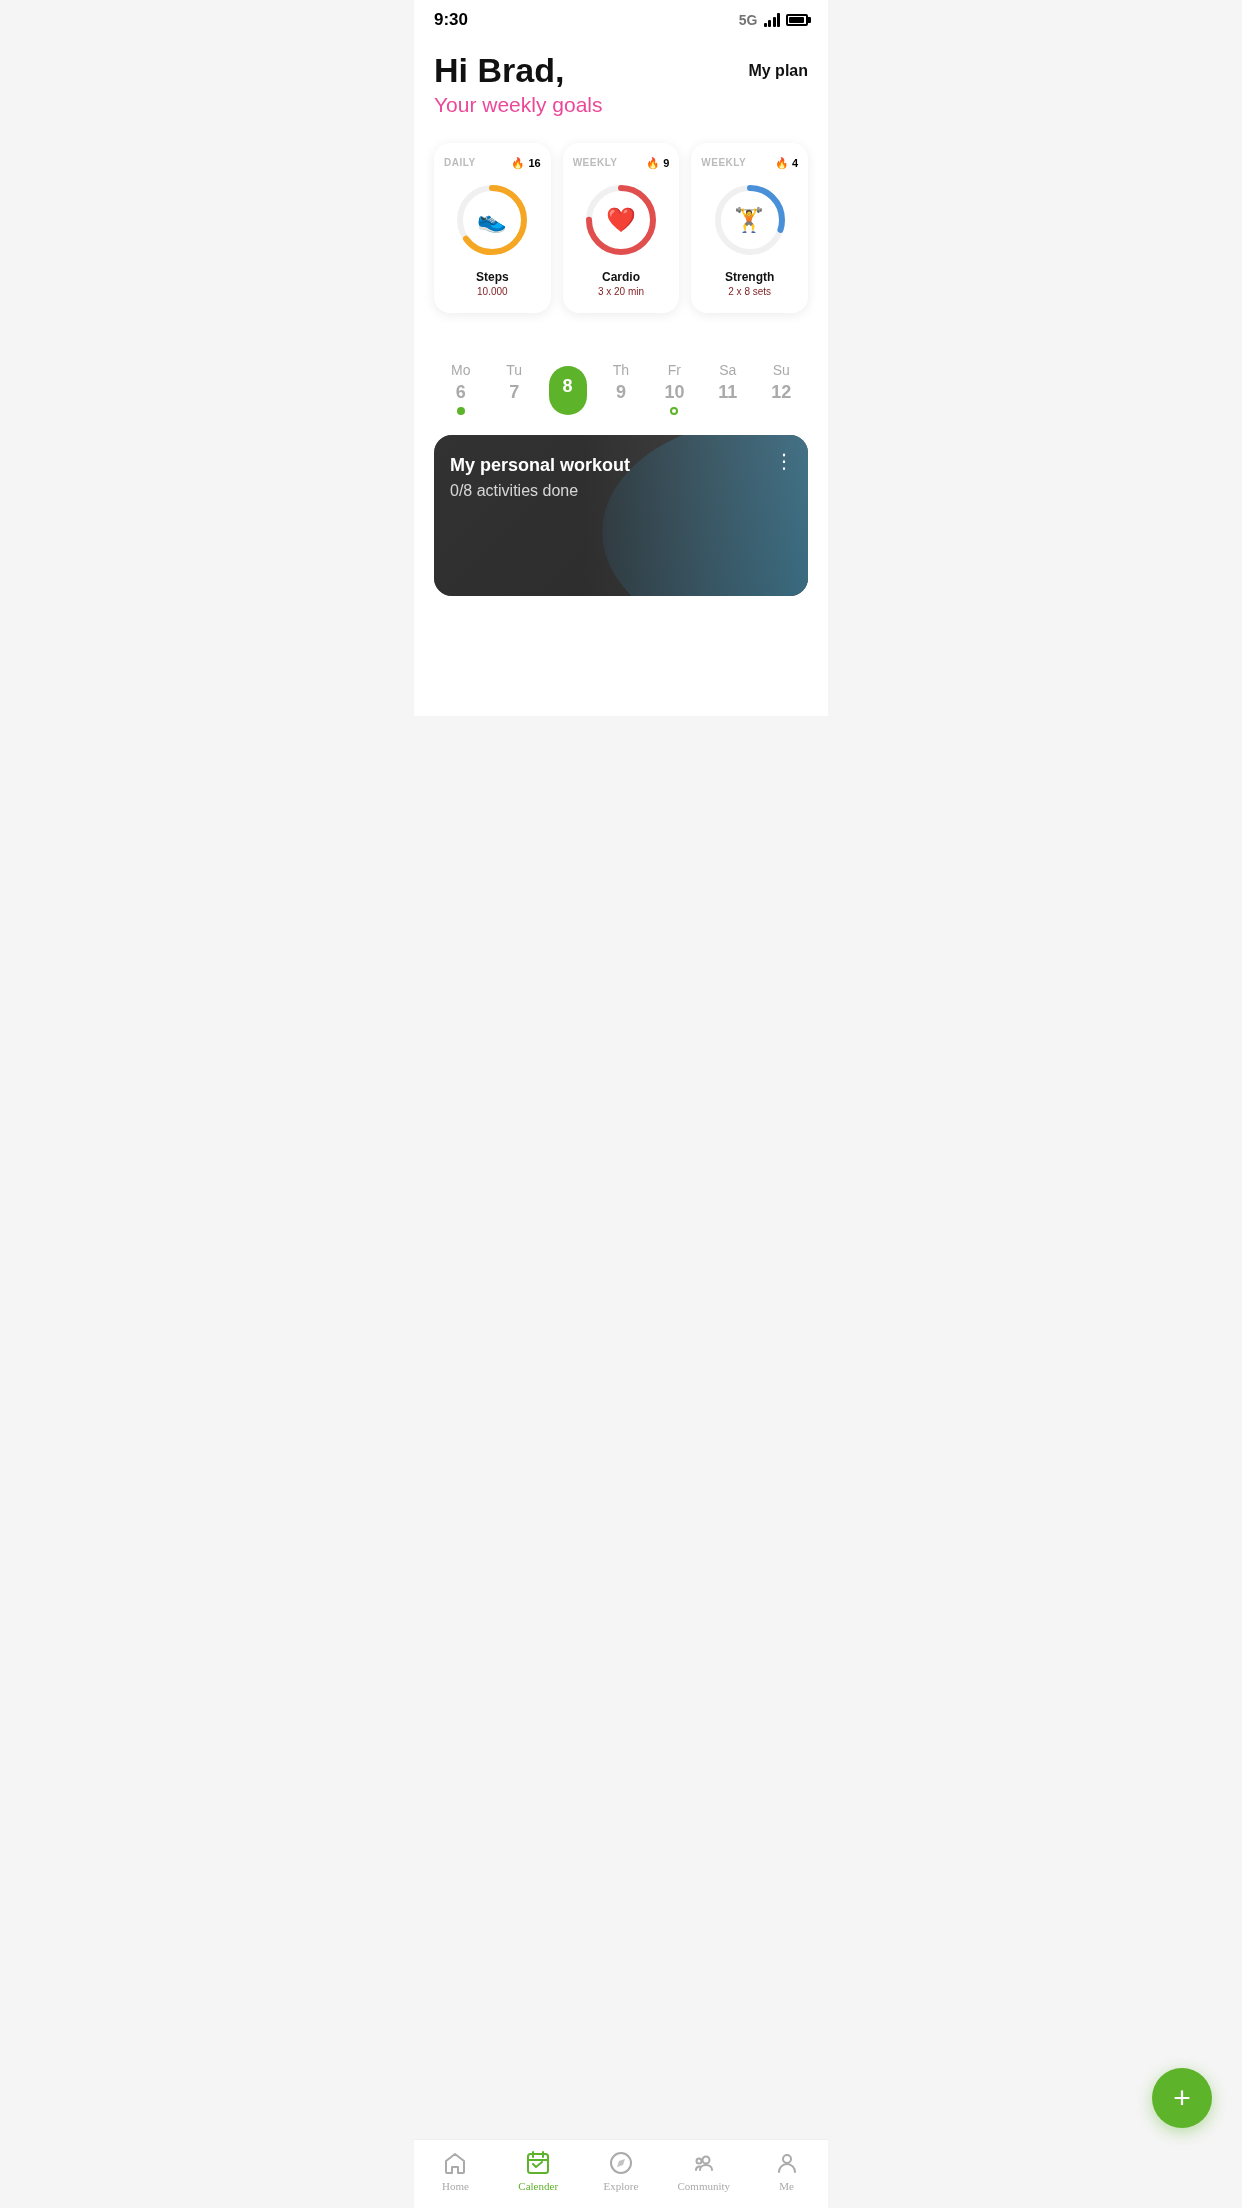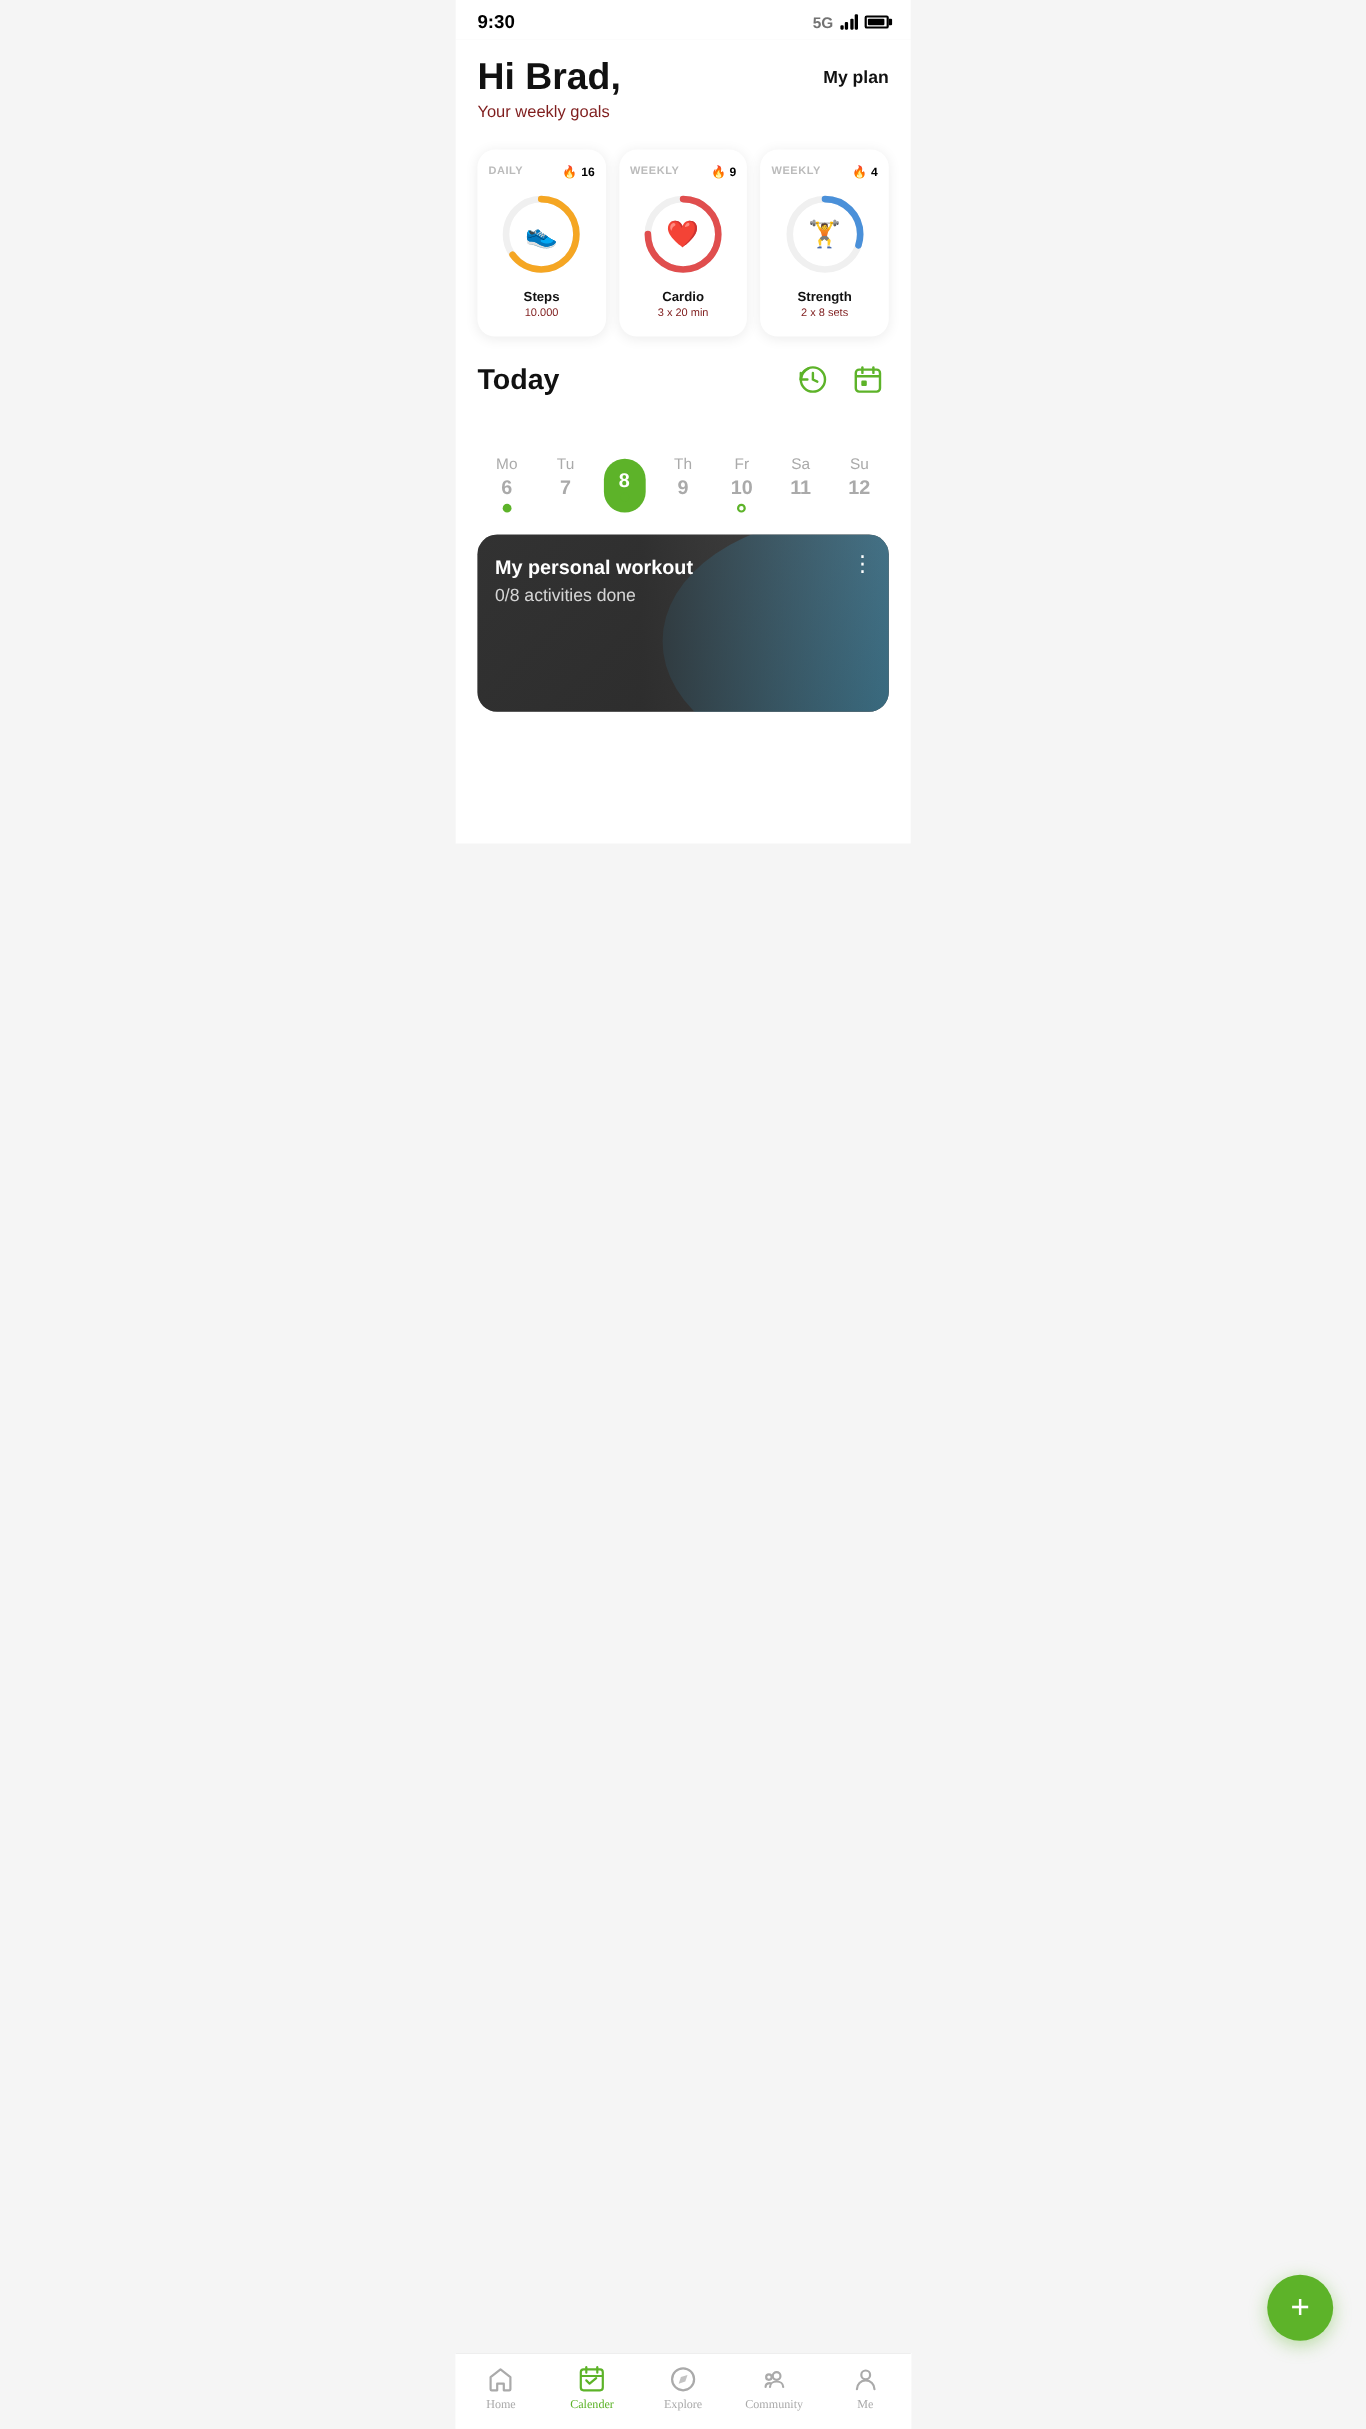--- a/index.html
+++ b/index.html
@@ -52,22 +52,22 @@
     }
 
     .greeting-title {
       font-size: 34px;
       font-weight: 800;
       color: #111;
       line-height: 1.1;
     }
 
     .greeting-sub {
-      font-size: 15px;
-      color: #7f1d1d;
+      font-size: 21px;
+      color: #ec4899;
       margin-top: 4px;
     }
 
     .my-plan-btn {
       font-size: 16px;
       font-weight: 600;
       color: #111;
       background: none;
       border: none;
       cursor: pointer;
@@ -462,42 +462,20 @@
         <circle cx="40" cy="40" r="32" fill="none" stroke="#f0f0f0" stroke-width="6"></circle>
         <circle cx="40" cy="40" r="32" fill="none" stroke="#4A90D9" stroke-width="6" stroke-dasharray="60.31857894892403 140.74335088082273" stroke-linecap="round"></circle>
       </svg>
       <span class="ring-icon">🏋️</span>
     </div>
     <div class="goal-name">Strength</div>
     <div class="goal-detail">2 x 8 sets</div>
   </div>
     </div>
 
-  <div class="section-header">
-    <span class="section-title">Today</span>
-    <div class="section-icons">
-      <button class="icon-btn">
-        <svg width="28" height="28" viewBox="0 0 28 28" fill="none">
-          <circle cx="14" cy="14" r="11" stroke="#5db329" stroke-width="2.2" fill="none"></circle>
-          <path d="M14 8v6l4 2" stroke="#5db329" stroke-width="2.2" stroke-linecap="round"></path>
-          <path d="M3 14 Q4 7 10 4" stroke="#5db329" stroke-width="2.2" stroke-linecap="round" fill="none"></path>
-          <polyline points="3,8 3,14 9,14" stroke="#5db329" stroke-width="2.2" stroke-linecap="round" stroke-linejoin="round" fill="none"></polyline>
-        </svg>
-      </button>
-      <button class="icon-btn">
-        <svg width="28" height="28" viewBox="0 0 28 28" fill="none">
-          <rect x="3" y="5" width="22" height="20" rx="3" stroke="#5db329" stroke-width="2.2" fill="none"></rect>
-          <line x1="3" y1="11" x2="25" y2="11" stroke="#5db329" stroke-width="2.2"></line>
-          <line x1="9" y1="3" x2="9" y2="8" stroke="#5db329" stroke-width="2.2" stroke-linecap="round"></line>
-          <line x1="19" y1="3" x2="19" y2="8" stroke="#5db329" stroke-width="2.2" stroke-linecap="round"></line>
-          <rect x="8" y="15" width="5" height="5" rx="1" fill="#5db329"></rect>
-        </svg>
-      </button>
-    </div>
-  </div>
 
   <div class="week-row" id="week-row">
   <div class="day-item">
       <span class="day-label">Mo</span>
       <span class="day-num">6</span>
       <div class="day-dot" style="background:#5db329;"></div>
     </div>
       <div class="day-item">
       <span class="day-label">Tu</span>
       <span class="day-num">7</span>

